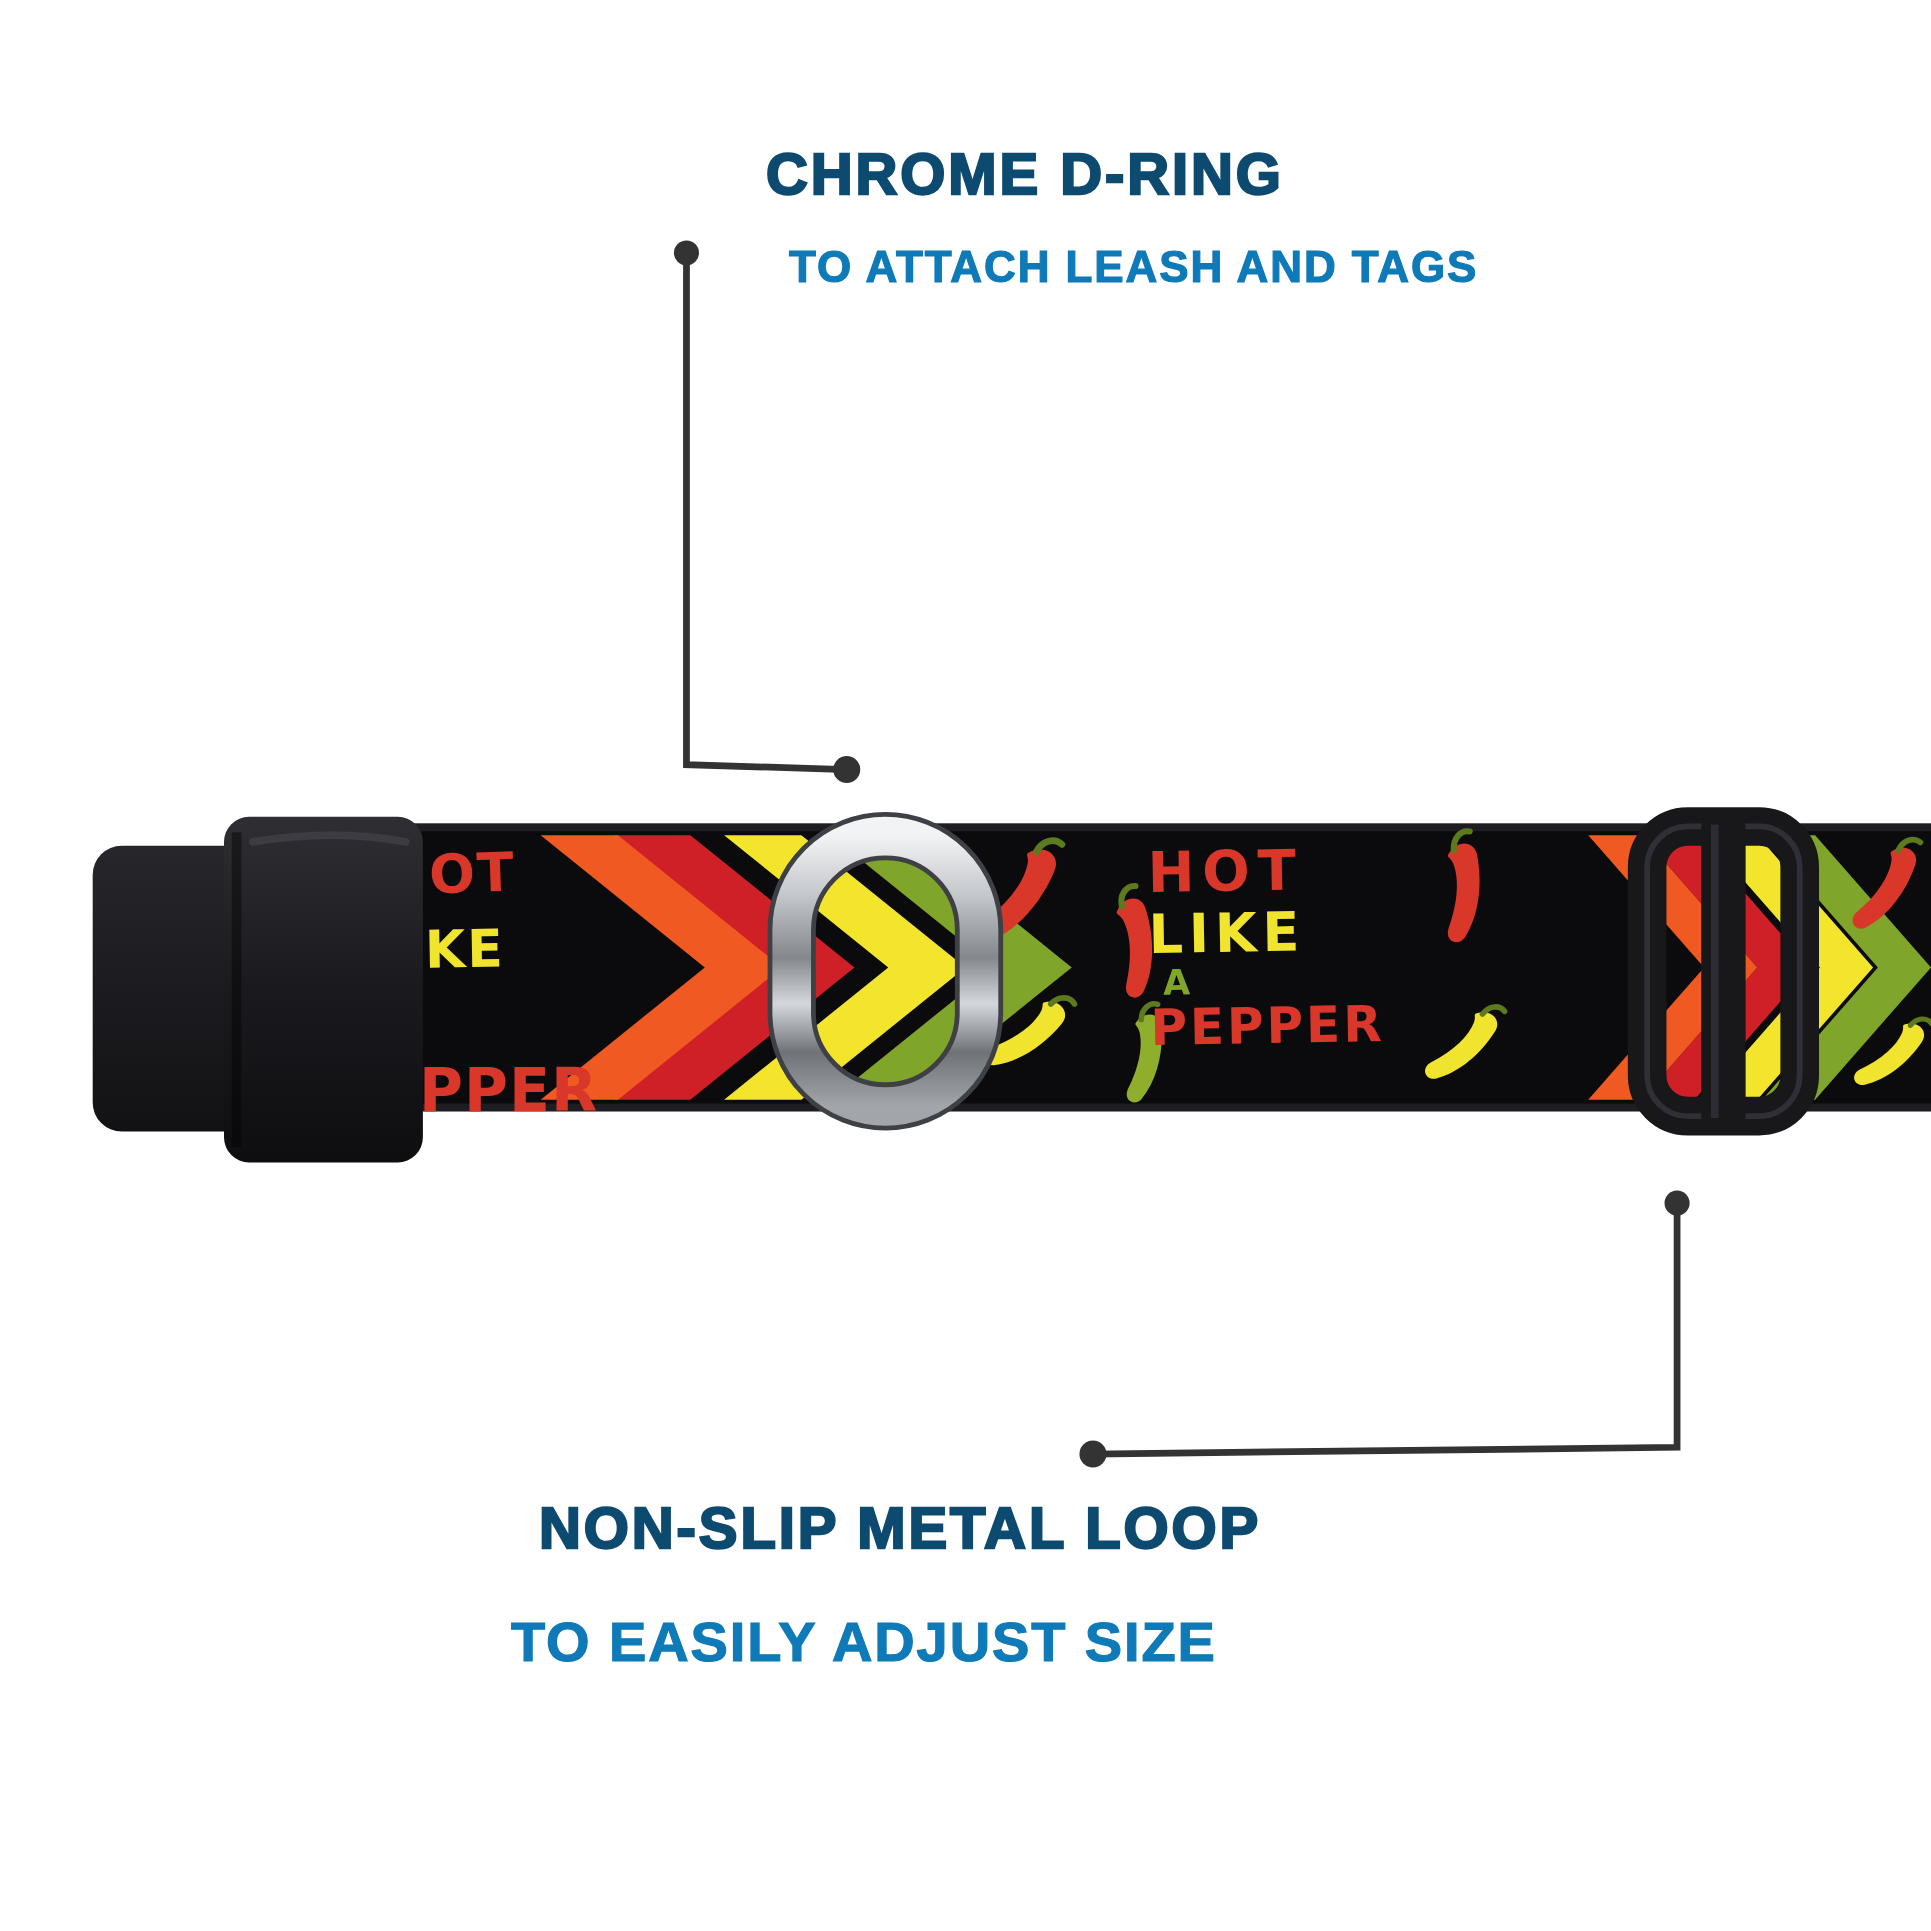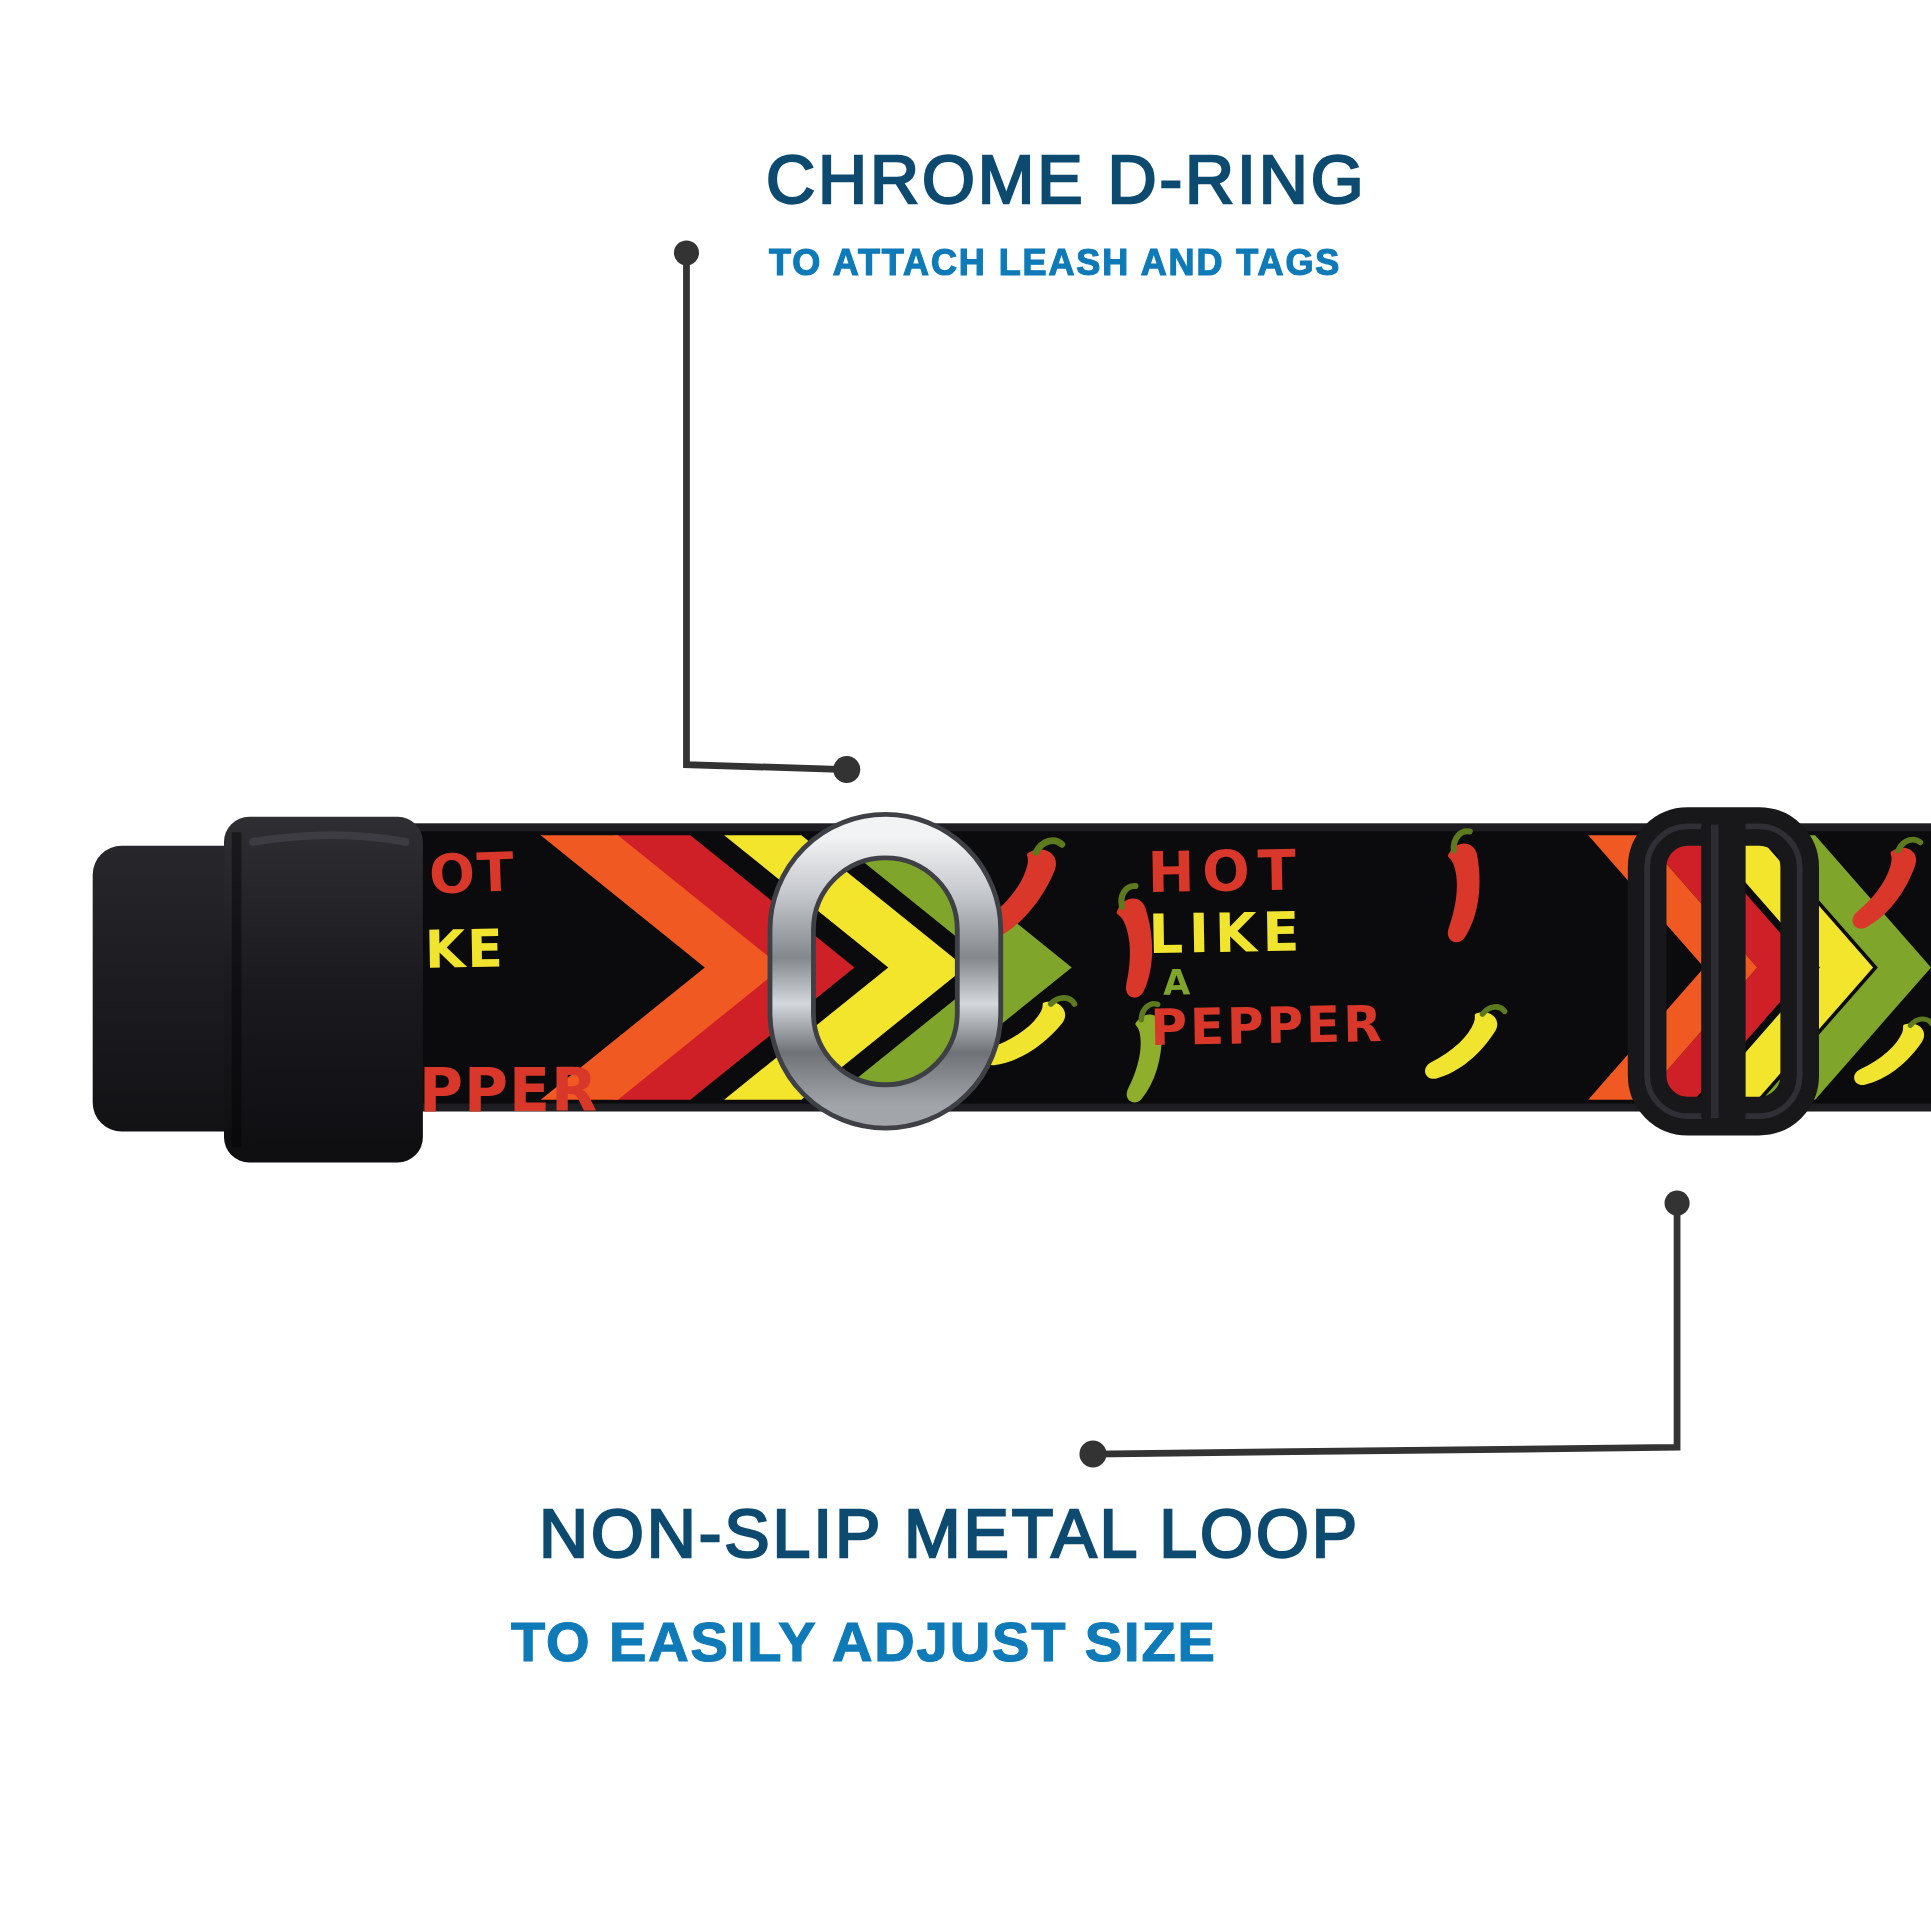--- a/index.html
+++ b/index.html
@@ -8,41 +8,41 @@
     width:1931px;height:1931px;
     background:#ffffff;
     overflow:hidden;
     font-family:"Liberation Sans", sans-serif;
   }
   #scene{position:absolute;left:0;top:0;z-index:1;}
 
   
   .callout-title{
     position:absolute;
-    font-weight:normal;
+    font-weight:bold;
     color:var(--title-blue,#0d4a70);
     -webkit-text-stroke:2.4px var(--title-blue,#0d4a70);
     letter-spacing:2.9px;
-    font-size:68px;
+    font-size:58px;
     line-height:1;
     z-index:2;
     white-space:nowrap;
   }
   .callout-subtitle{
     position:absolute;
     font-weight:bold;
     color:var(--subtitle-blue,#0e7ab8);
     -webkit-text-stroke:1.2px var(--subtitle-blue,#0e7ab8);
     letter-spacing:1.9px;
     line-height:1;
     z-index:2;
     white-space:nowrap;
   }
   #callout-top-title{left:766px;top:145px;}
-  #callout-top-subtitle{left:769px;top:245px;font-size:36px;}
+  #callout-top-subtitle{left:789px;top:245px;font-size:44px;}
   #callout-bottom-title{left:539px;top:1499px;text-align:right;}
   #callout-bottom-subtitle{left:511px;top:1614px;font-size:56px;}
 
   
   .callout-line{stroke:var(--callout-line,#333333);stroke-width:7;stroke-linecap:round;fill:none;}
   .callout-dot{fill:var(--callout-line,#333333);}
 
   
   .chev-orange{fill:var(--chevron-orange,#f05a22);}
   .chev-red{fill:var(--chevron-red,#cf2027);}

